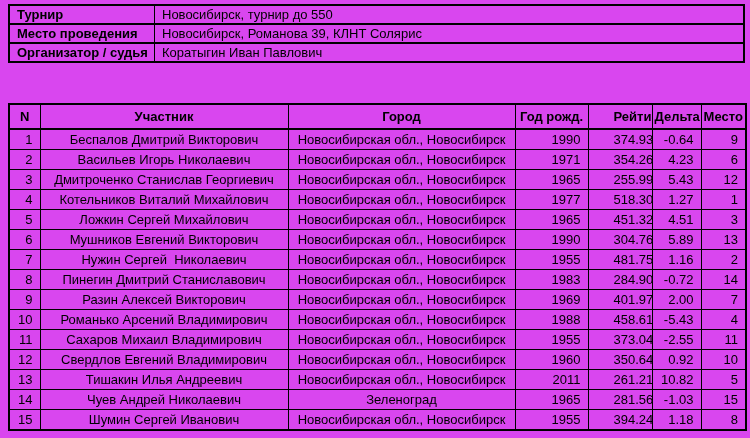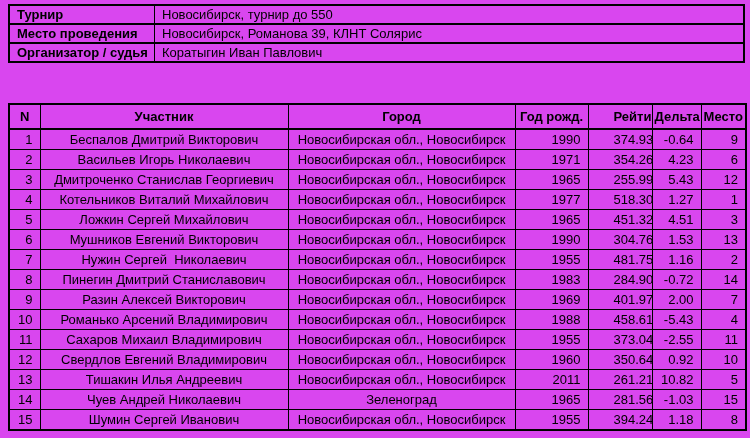--- a/index.html
+++ b/index.html
@@ -162,21 +162,21 @@
           <td class="col-rating">451.32</td>
           <td class="col-delta">4.51</td>
           <td class="col-place">3</td>
         </tr>
         <tr>
           <td class="col-n">6</td>
           <td class="col-name">Мушников Евгений Викторович</td>
           <td class="col-city">Новосибирская обл., Новосибирск</td>
           <td class="col-year">1990</td>
           <td class="col-rating">304.76</td>
-          <td class="col-delta">1.53</td>
+          <td class="col-delta">5.89</td>
           <td class="col-place">13</td>
         </tr>
         <tr>
           <td class="col-n">7</td>
           <td class="col-name">Нужин Сергей  Николаевич</td>
           <td class="col-city">Новосибирская обл., Новосибирск</td>
           <td class="col-year">1955</td>
           <td class="col-rating">481.75</td>
           <td class="col-delta">1.16</td>
           <td class="col-place">2</td>

